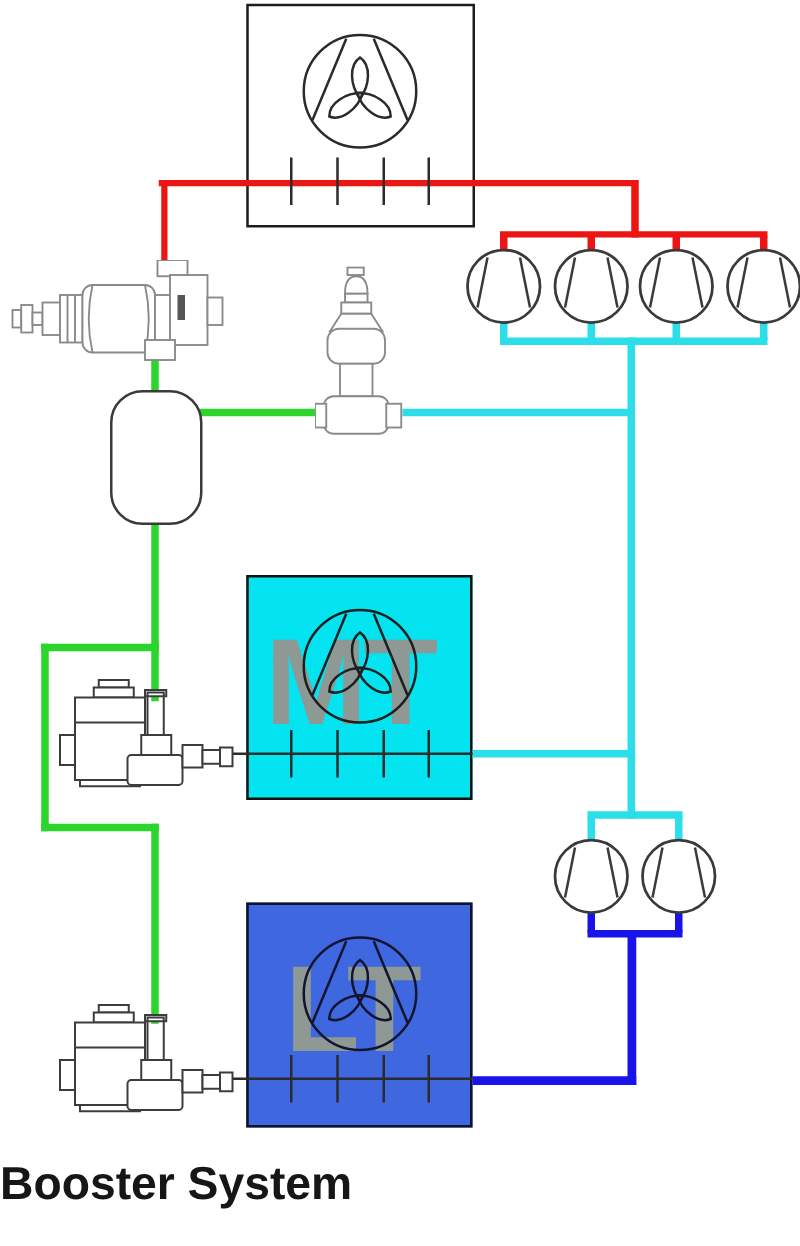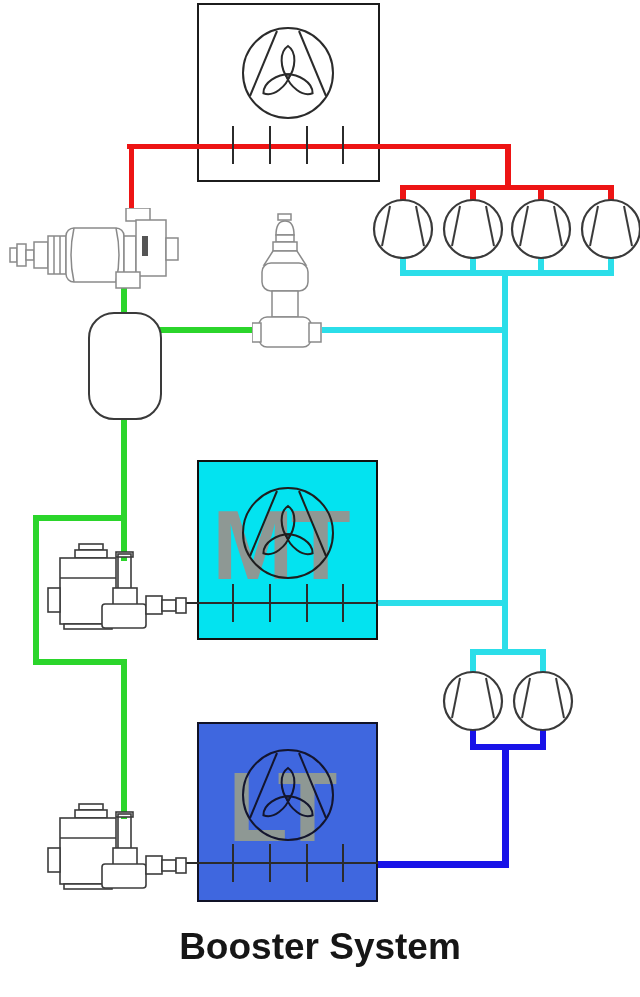--- a/index.html
+++ b/index.html
@@ -19,21 +19,21 @@
   .tick{position:absolute;width:2px;height:38px;background:var(--line-dark,#2b2b2b);}
   .watermark{
     position:absolute;font-weight:bold;font-size:98px;line-height:1;
     color:var(--watermark-gray,#8E9894);letter-spacing:-3px;
   }
   .receiver{
     position:absolute;left:88px;top:312px;width:74px;height:108px;
     background:#fff;border:2px solid #3a3a3a;border-radius:26px;box-sizing:border-box;
   }
   .title{
-    position:absolute;left:0;top:926px;width:640px;text-align:center;
+    position:absolute;left:0;top:926px;width:640px;
     font-size:37px;font-weight:600;color:#161616;
   }
   svg{position:absolute;display:block;}
   .lineart{stroke:#8a8a8a;fill:#ffffff;stroke-width:1.5;}
   .lineart-dark{stroke:#3c3c3c;fill:#ffffff;stroke-width:1.6;}
 </style>
 </head>
 <body>
 
 <div class="canvas">

